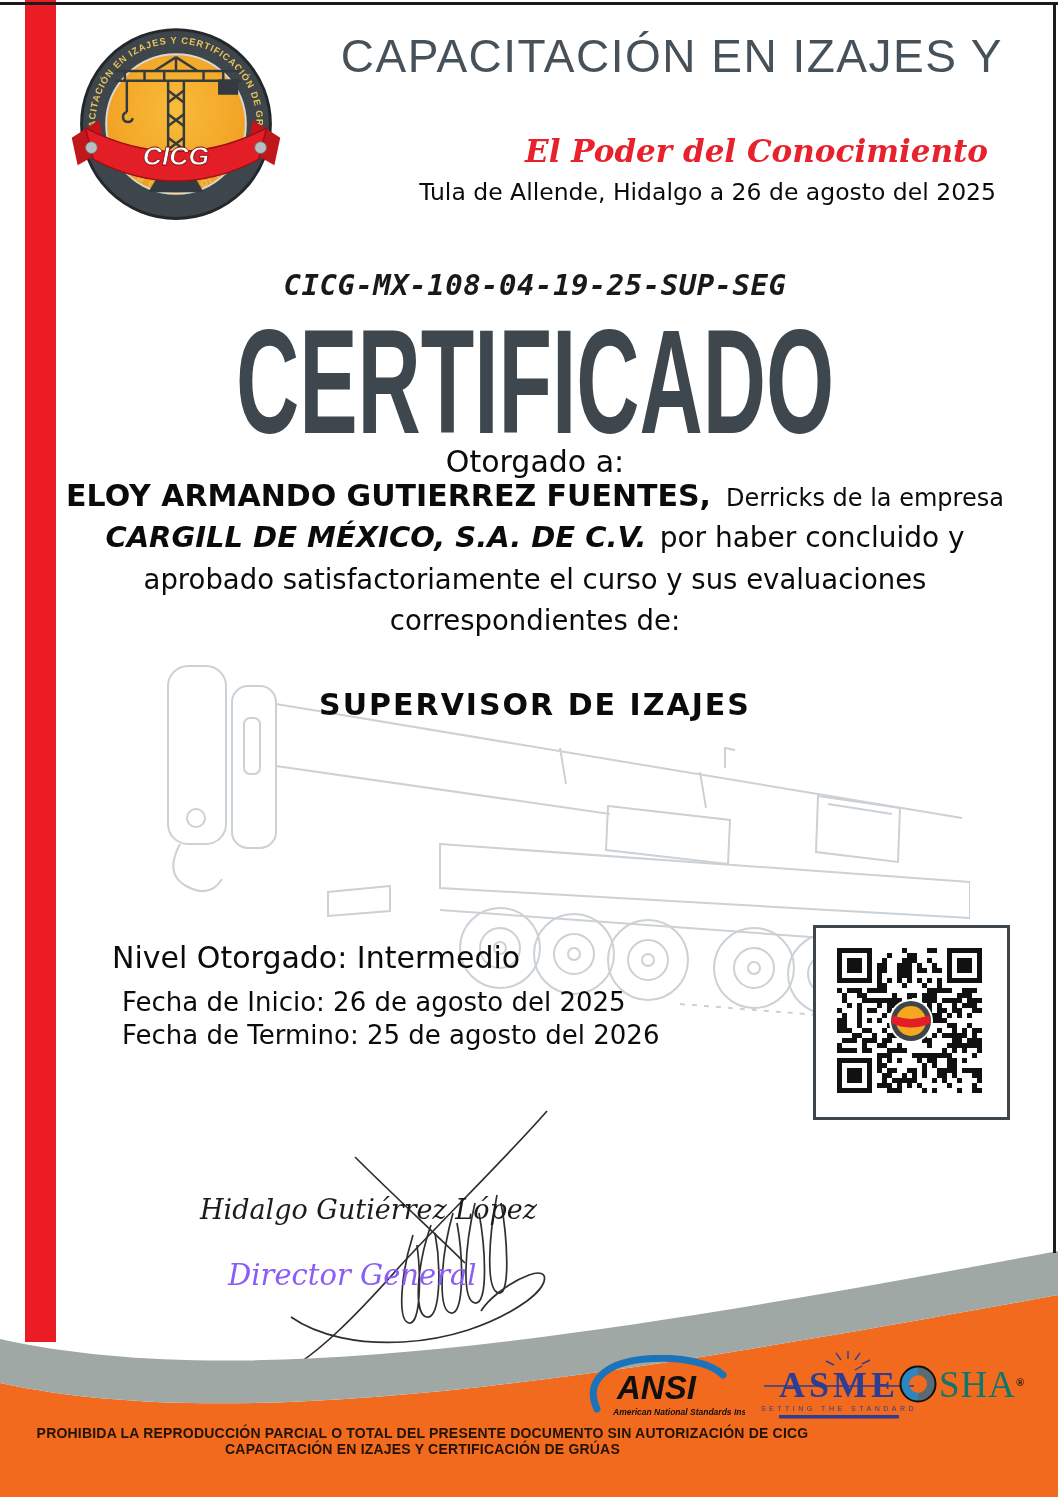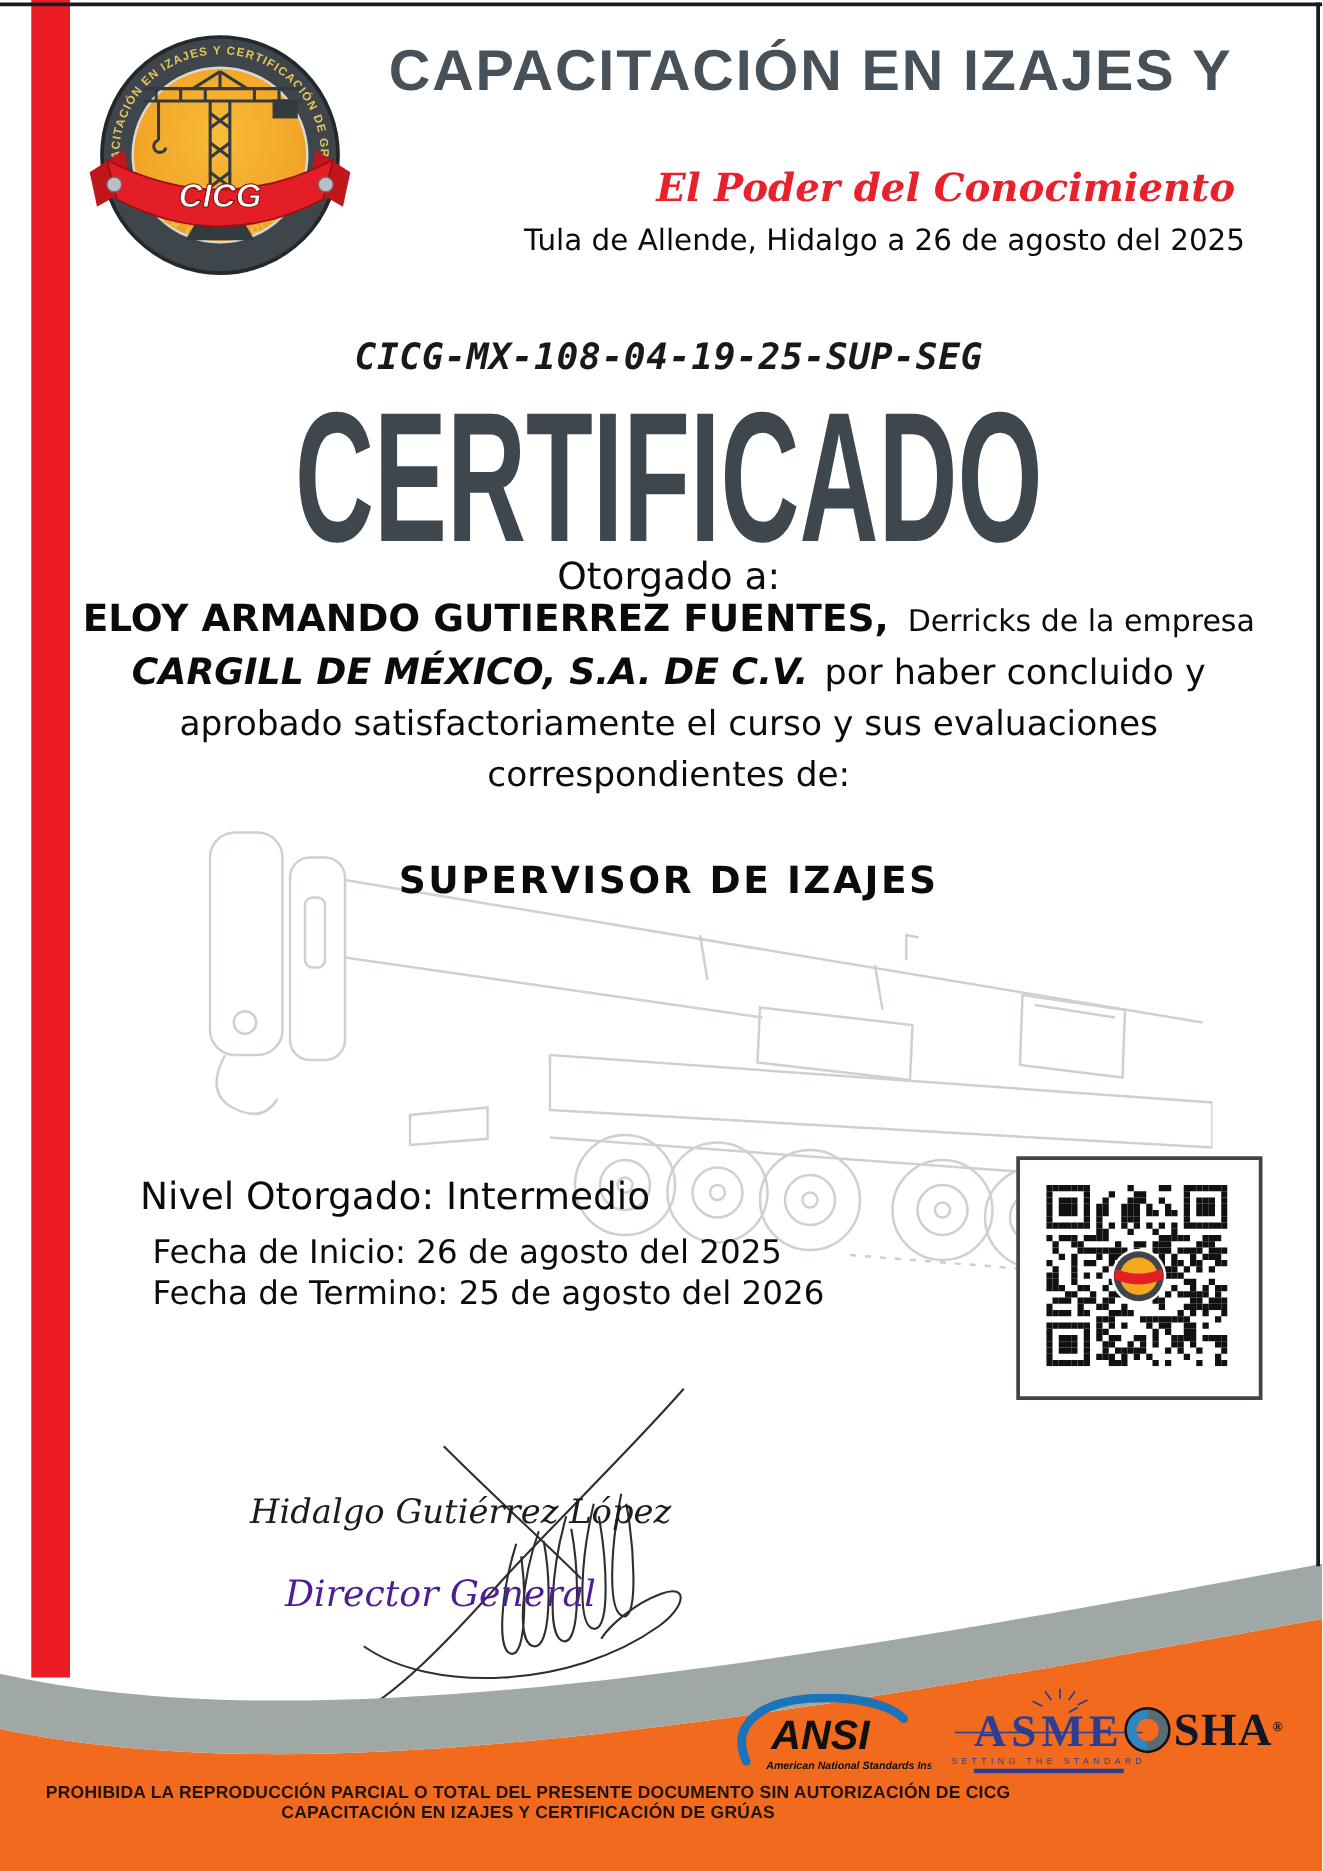--- a/index.html
+++ b/index.html
@@ -4,22 +4,22 @@
 <style>
   html,body{margin:0;padding:0;background:#ffffff;}
   .page{position:relative;width:1058px;height:1497px;background:#fff;overflow:hidden;
         font-family:"DejaVu Sans",sans-serif;color:#0b0b0b;}
   .abs{position:absolute;}
   
   .border-top{left:0;top:2px;width:1058px;height:3px;background:#1b1b1b;z-index:6;}
   .border-right{right:2px;top:2px;width:3px;height:1251px;background:#1b1b1b;z-index:6;}
   .red-stripe{left:25px;top:0;width:31px;height:1342px;background:#EC1C24;z-index:2;}
   
-  .org-title{right:72px;text-align:left;font-family:"Liberation Sans",sans-serif;
-             font-weight:700;font-size:46px;line-height:1;letter-spacing:1.5px;z-index:3;white-space:nowrap;}
+  .org-title{right:55px;text-align:left;font-family:"Liberation Sans",sans-serif;
+             font-weight:400;font-size:46px;line-height:1;letter-spacing:1.5px;z-index:3;white-space:nowrap;}
   .t1{top:33px;color:#47515A;}
   .t2{top:84px;color:#9CA3A7;}
   .tagline{right:70px;top:133px;font-family:"DejaVu Serif",serif;font-style:italic;font-weight:700;
            font-size:31px;color:#E8222D;z-index:3;white-space:nowrap;}
   .dateline{right:62px;top:178px;font-size:23.5px;font-weight:500;z-index:3;white-space:nowrap;}
   
   .folio{left:6px;top:268px;width:1058px;text-align:center;font-family:"DejaVu Sans Mono",monospace;
          font-weight:bold;font-style:italic;font-size:29px;letter-spacing:.5px;color:#17191b;z-index:3;}
   .doc-title-svg{left:233px;top:301px;z-index:3;}
   
@@ -40,27 +40,27 @@
   .f1{top:987px;}
   .f2{top:1020px;}
   
   .qr-box{left:813px;top:925px;width:191px;height:189px;border:3px solid #3F464B;background:#fff;z-index:4;}
   .qr-svg{position:absolute;left:21px;top:20px;}
   .qr-badge{position:absolute;left:72px;top:70px;}
   
   .watermark{left:140px;top:648px;z-index:1;}
   .sig-svg{left:195px;top:1105px;z-index:3;}
   .sig-name{left:200px;top:1194px;font-family:"DejaVu Serif",serif;font-style:italic;font-size:27px;color:#1c1c1c;z-index:3;}
-  .sig-title{left:228px;top:1258px;font-family:"DejaVu Serif",serif;font-style:italic;font-size:29px;color:#4c1d95;z-index:3;}
+  .sig-title{left:228px;top:1258px;font-family:"DejaVu Serif",serif;font-style:italic;font-size:29px;color:#8b5cf6;z-index:3;}
   
   .wave{left:0;top:1237px;z-index:4;}
   .logo-ansi{left:583px;top:1355px;z-index:5;}
   .logo-asme{left:760px;top:1349px;z-index:5;}
   .logo-osha{left:898px;top:1364px;z-index:5;display:flex;align-items:center;}
-  .osha-letters{font-family:"Liberation Serif",serif;font-weight:700;font-size:37px;color:#0f172a;
+  .osha-letters{font-family:"Liberation Serif",serif;font-weight:400;font-size:37px;color:#0f766e;
                 letter-spacing:1px;line-height:1;}
   .osha-reg{font-family:"Liberation Serif",serif;font-weight:700;font-size:11px;color:#0d0d0d;
             vertical-align:top;position:relative;top:-2px;}
   .disclaimer{left:0;top:1425px;width:845px;text-align:center;font-family:"Liberation Sans",sans-serif;
               font-weight:800;font-size:14px;letter-spacing:.2px;color:#231305;z-index:5;}
   svg text{user-select:none;}
   .svg-sans{font-family:"Liberation Sans",sans-serif;}
   .svg-serif{font-family:"Liberation Serif",serif;}
 </style>
 </head>

